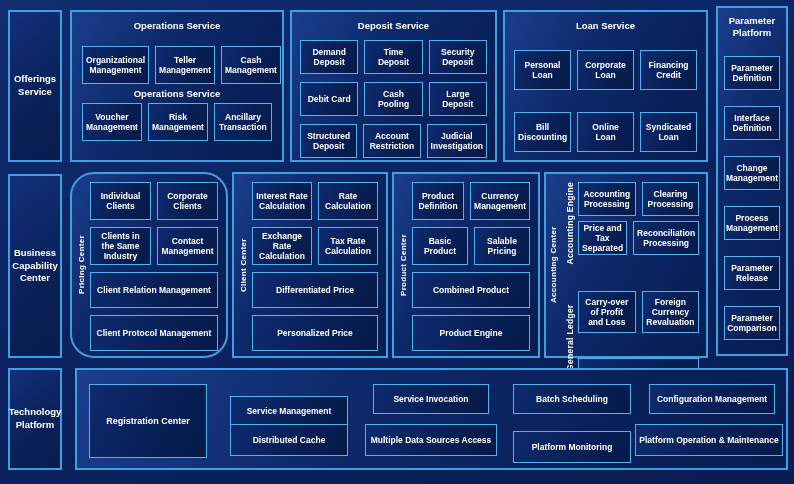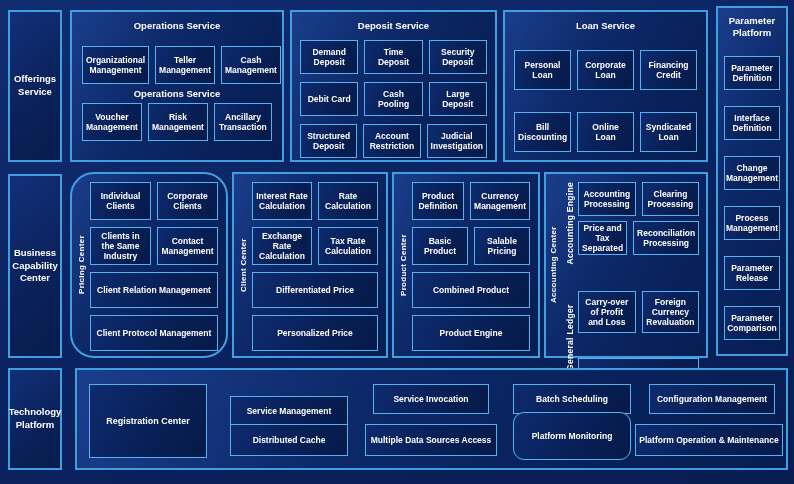--- a/index.html
+++ b/index.html
@@ -81,21 +81,21 @@
   .s-tech{left:8px;top:368px;width:54px;height:102px;}
   
   .p-tech{left:75px;top:368px;width:713px;height:102px;}
   .p-tech .box{position:absolute;}
   .b-reg{left:12px;top:14px;width:118px;height:74px;font-size:9px;}
   .b-sm{left:153px;top:26px;width:118px;height:30px;}
   .b-dc{left:153px;top:54px;width:118px;height:32px;}
   .b-si{left:296px;top:14px;width:116px;height:30px;}
   .b-mds{left:288px;top:54px;width:132px;height:32px;}
   .b-bs{left:436px;top:14px;width:118px;height:30px;}
-  .b-pm{left:436px;top:42px;width:118px;height:48px;border-radius:11px;}
+  .b-pm{left:436px;top:61px;width:118px;height:32px;}
   .b-cm{left:572px;top:14px;width:126px;height:30px;}
   .b-pom{left:558px;top:54px;width:148px;height:32px;}
 </style>
 </head>
 <body>
 
 <div class="stage">
 
   <div class="side s-offer">
       <span>Offerings Service</span>

